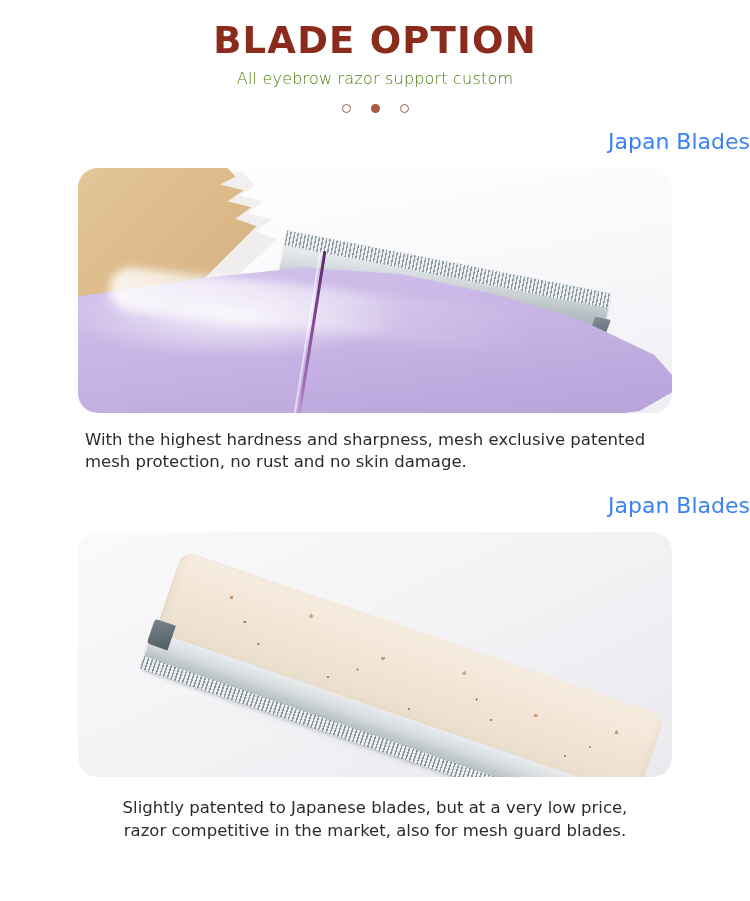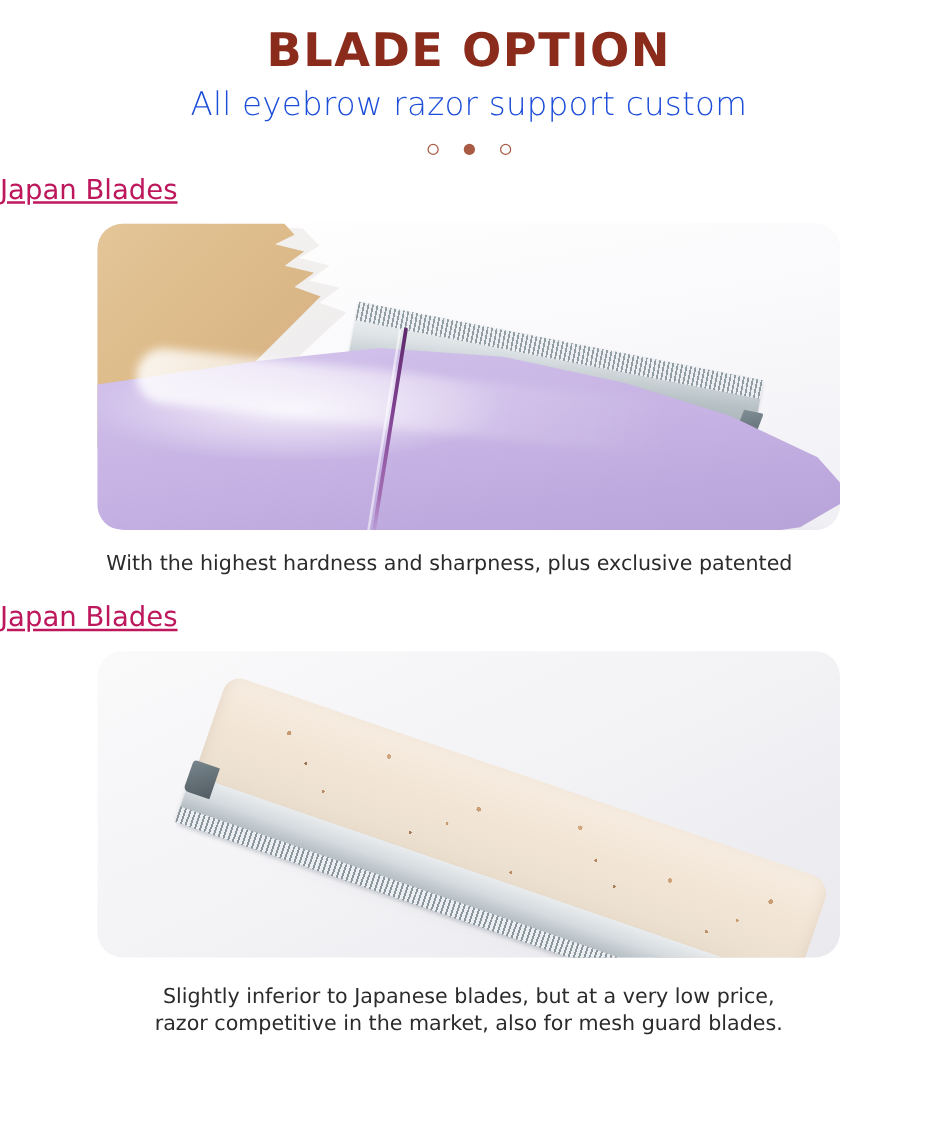--- a/index.html
+++ b/index.html
@@ -12,38 +12,38 @@
   .page { position:relative; width:750px; height:806px; background:#fff; }
 
   
   .header { text-align:center; padding-top:22px; }
   .title {
     font-size:37px; font-weight:bold; letter-spacing:1.2px;
     color:#8B2B1C; line-height:1.05;
     font-family:"DejaVu Sans", sans-serif;
   }
   .subtitle {
-    font-size:26px; font-weight:300; color:#1d4ed8;
+    font-size:16px; font-weight:300; color:#4d7c0f;
     margin-top:8px; letter-spacing:0.2px;
     font-family:"DejaVu Sans", sans-serif;
   }
 
   
   .dots {
     display:flex; justify-content:center; align-items:center;
     gap:20px; margin-top:14px; height:14px;
   }
   .dot { width:9px; height:9px; border-radius:50%; }
   .dot.hollow { border:1.6px solid #A85A42; background:transparent; }
   .dot.filled { background:#A85A42; }
 
   
   .section-heading {
-    text-align:left; font-size:22px; color:#be185d;
-    font-family:"DejaVu Sans", sans-serif; font-weight:400;text-decoration:underline;
+    text-align:right; font-size:22px; color:#3b82f6;
+    font-family:"DejaVu Sans", sans-serif; font-weight:400;
   }
   #sec1-heading { margin-top:13px; }
   #sec2-heading { margin-top:20px; }
 
   .photo {
     position:relative; width:594px; height:245px;
     margin:14px auto 0; border-radius:20px; overflow:hidden;
   }
 
   
@@ -200,34 +200,35 @@
       <div class="blade-teeth"></div>
       <div class="blade-tip"></div>
     </div>
     <div class="handle"></div>
     <div class="handle-gloss"></div>
     <div class="handle-seam2"></div>
     <div class="handle-seam"></div>
   </div>
 
   <div class="caption" id="caption1">
-    <span class="line">With the highest hardness and sharpness, plus exclusive patented</span>
+    <span class="line">With the highest hardness and sharpness, mesh exclusive patented</span>
+    <span class="line">mesh protection, no rust and no skin damage.</span>
   </div>
 
   <div class="section-heading" id="sec2-heading">Japan Blades</div>
 
   <div class="photo p2">
     <div class="shadow2"></div>
     <div class="body-wrap">
       <div class="handle2"></div>
       <div class="blade2">
         <div class="blade2-teeth"></div>
       </div>
       <div class="blade2-cap"></div>
     </div>
   </div>
 
   <div class="caption" id="caption2">
-    <span class="line">Slightly inferior to Japanese blades, but at a very low price,</span>
+    <span class="line">Slightly patented to Japanese blades, but at a very low price,</span>
     <span class="line">razor competitive in the market, also for mesh guard blades.</span>
   </div>
 
 </div>
 
 </body></html>

